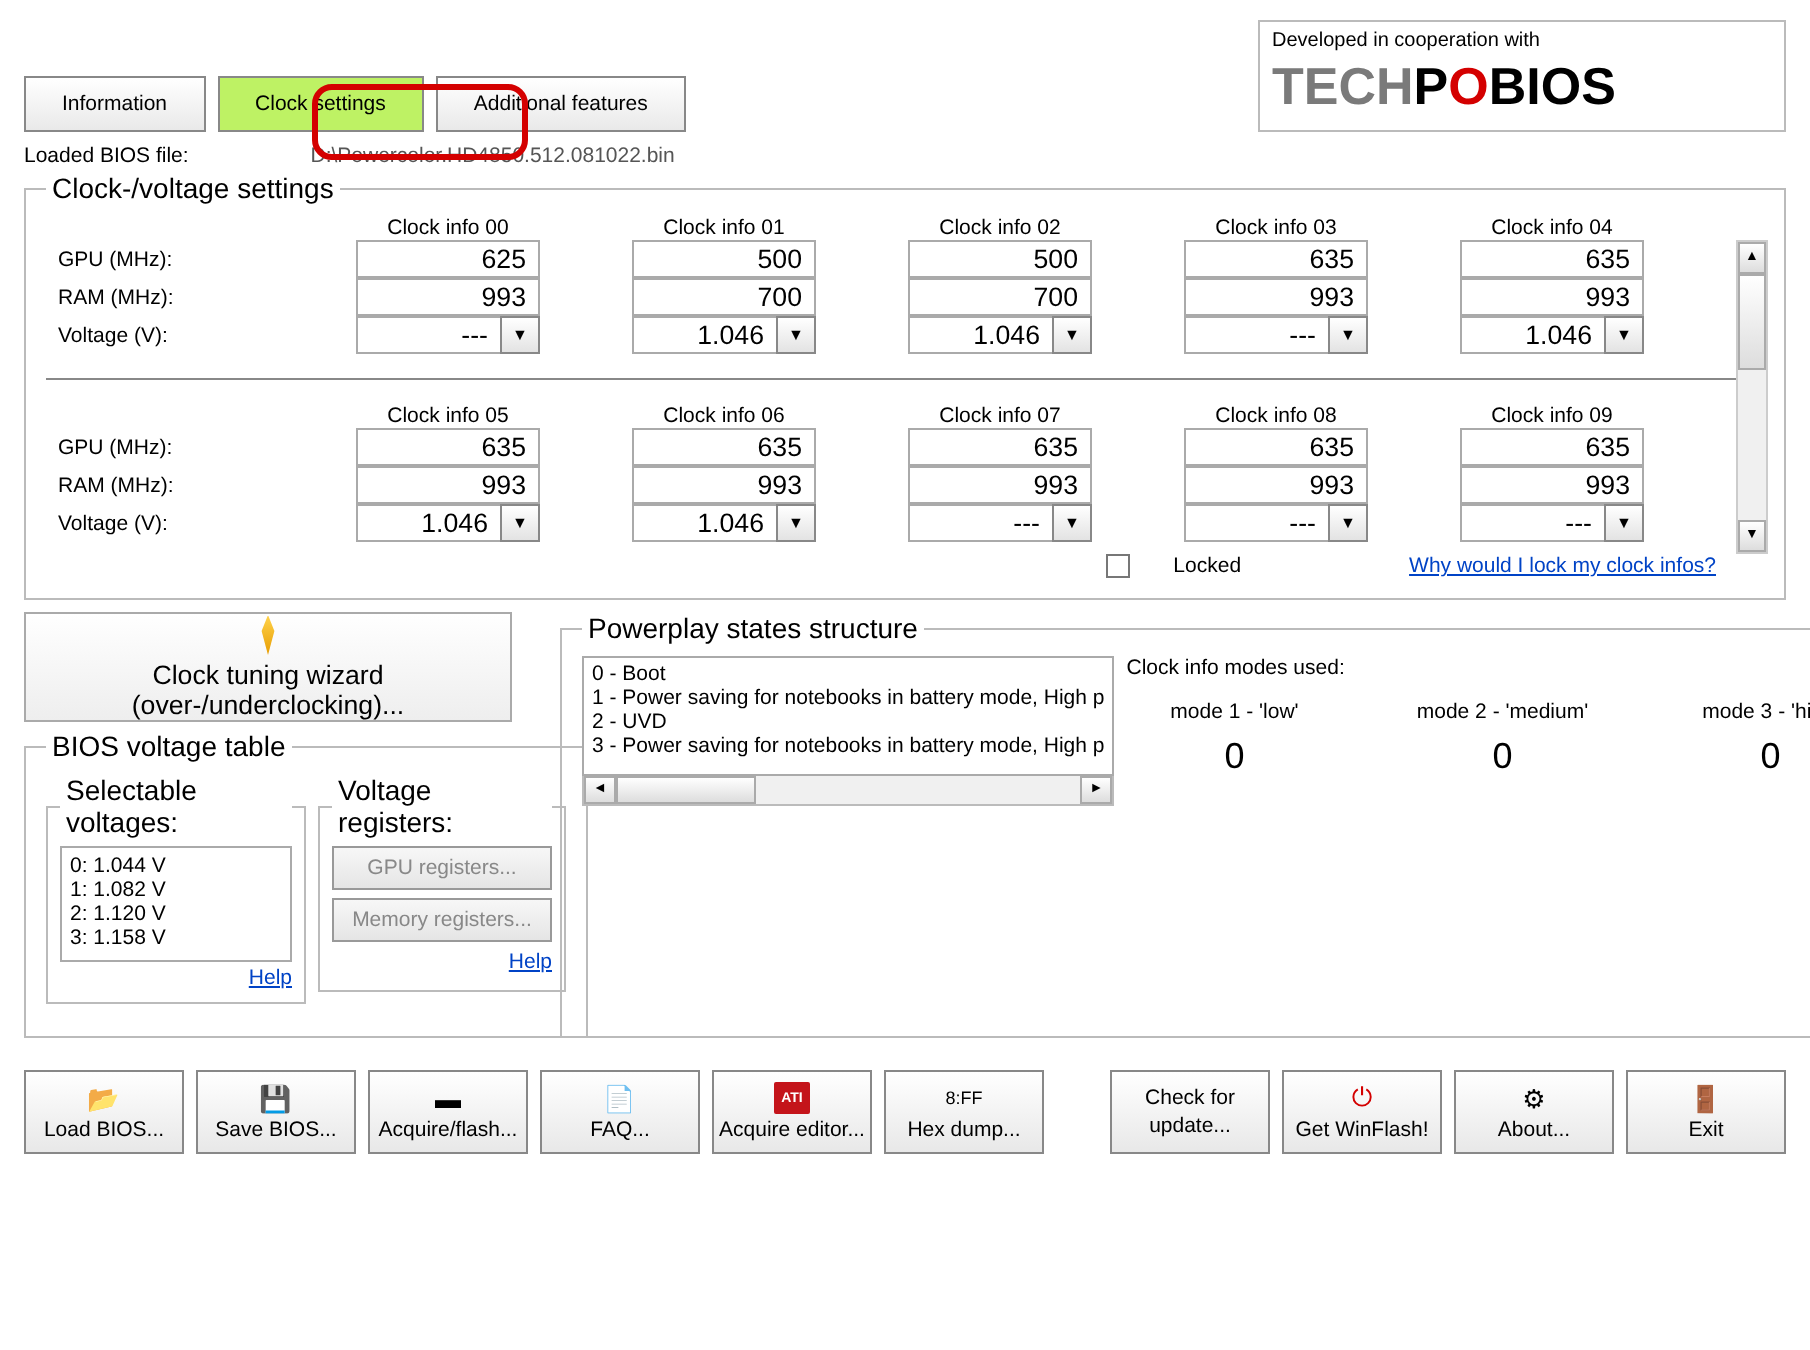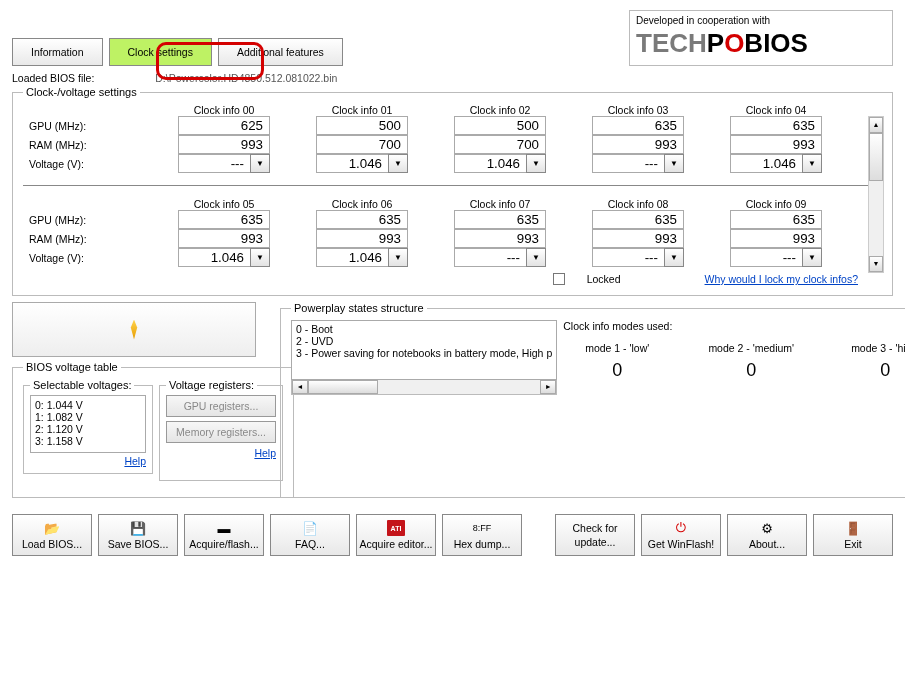--- a/index.html
+++ b/index.html
@@ -11,21 +11,21 @@
 .tab.active{background:#bef264}
 .halo{position:absolute;left:156px;top:42px;width:108px;height:38px;border:3px solid #d40000;border-radius:10px;pointer-events:none}
 .devbox{margin-left:auto;border:1px solid #bbb;padding:4px 6px 6px;width:264px}
 .devtitle{font-size:10px;margin-bottom:2px}
 .tpulogo{font-family:Arial,sans-serif;font-weight:900;font-size:26px;letter-spacing:0}
 .tpulogo .tech{color:#7a7a7a}
 .tpulogo .o{color:#d40000}
 .bioslabel{margin:6px 0 2px}
 .biospath{color:#555;margin-left:58px}
 fieldset{border:1px solid #bbb;padding:6px 10px 10px;margin-bottom:6px}
-legend{font-size:11px;padding:0 3px}
+legend{font-size:14px;padding:0 3px}
 .clockarea{position:relative}
 .clocktable{display:grid;grid-template-columns:132px repeat(5,138px);row-gap:0;align-items:center;margin-right:20px}
 .colhead{text-align:center}
 .rowlabel{padding-left:6px}
 .numinput{width:92px;height:19px;border:1px solid #aaa;text-align:right;padding-right:6px;background:#fff;margin:0 auto;display:block}
 .vsel{display:flex;margin:0 auto;width:92px}
 .vsel .numinput{border-right:none;width:72px}
 .dbtn{width:20px;height:19px;border:1px solid #888;background:linear-gradient(#fff,#e3e3e3);display:flex;align-items:center;justify-content:center;font-size:8px}
 hr.sep{border:none;border-top:1px solid #888;margin:12px 0}
 .scrollv{position:absolute;right:-2px;top:12px;bottom:12px;width:16px;background:#f0f0f0;border:1px solid #ccc}
@@ -191,50 +191,52 @@
       <span style="width:40px"></span>
       <a href="#" class="help">Why would I lock my clock infos?</a>
     </div>
   </div>
 </fieldset>
 
 <div class="midrow">
   <div class="col" style="width:260px">
     <button class="wizard">
       <span class="wizicon"></span>
+      <span>Clock tuning wizard (over-/underclocking)...</span>
     </button>
     <fieldset>
       <legend>BIOS voltage table</legend>
       <div class="subrow">
         <fieldset style="padding:4px 6px 6px">
           <legend>Selectable voltages:</legend>
           <div class="listbox">
             <div>0: 1.044 V</div>
             <div>1: 1.082 V</div>
             <div>2: 1.120 V</div>
             <div>3: 1.158 V</div>
           </div>
           <div style="text-align:right;margin-top:2px"><a href="#" class="help">Help</a></div>
         </fieldset>
-        <fieldset style="padding:4px 6px 21px">
+        <fieldset style="padding:4px 6px 8px">
           <legend>Voltage registers:</legend>
           <button class="btn2">GPU registers...</button>
           <button class="btn2">Memory registers...</button>
           <div style="text-align:right"><a href="#" class="help">Help</a></div>
         </fieldset>
       </div>
     </fieldset>
   </div>
 
   <fieldset class="ppbox">
     <legend>Powerplay states structure</legend>
     <div class="subrow">
       <div style="flex:0 0 248px">
         <div class="pplist">
           <div>0 - Boot</div>
+          <div>1 - Power saving for notebooks in battery mode, High p</div>
           <div>2 - UVD</div>
           <div>3 - Power saving for notebooks in battery mode, High p</div>
         </div>
         <div class="hscroll">
           <div class="hsbtn">◄</div>
           <div class="hsthumb"></div>
           <div class="hstrack"></div>
           <div class="hsbtn">►</div>
         </div>
       </div>

